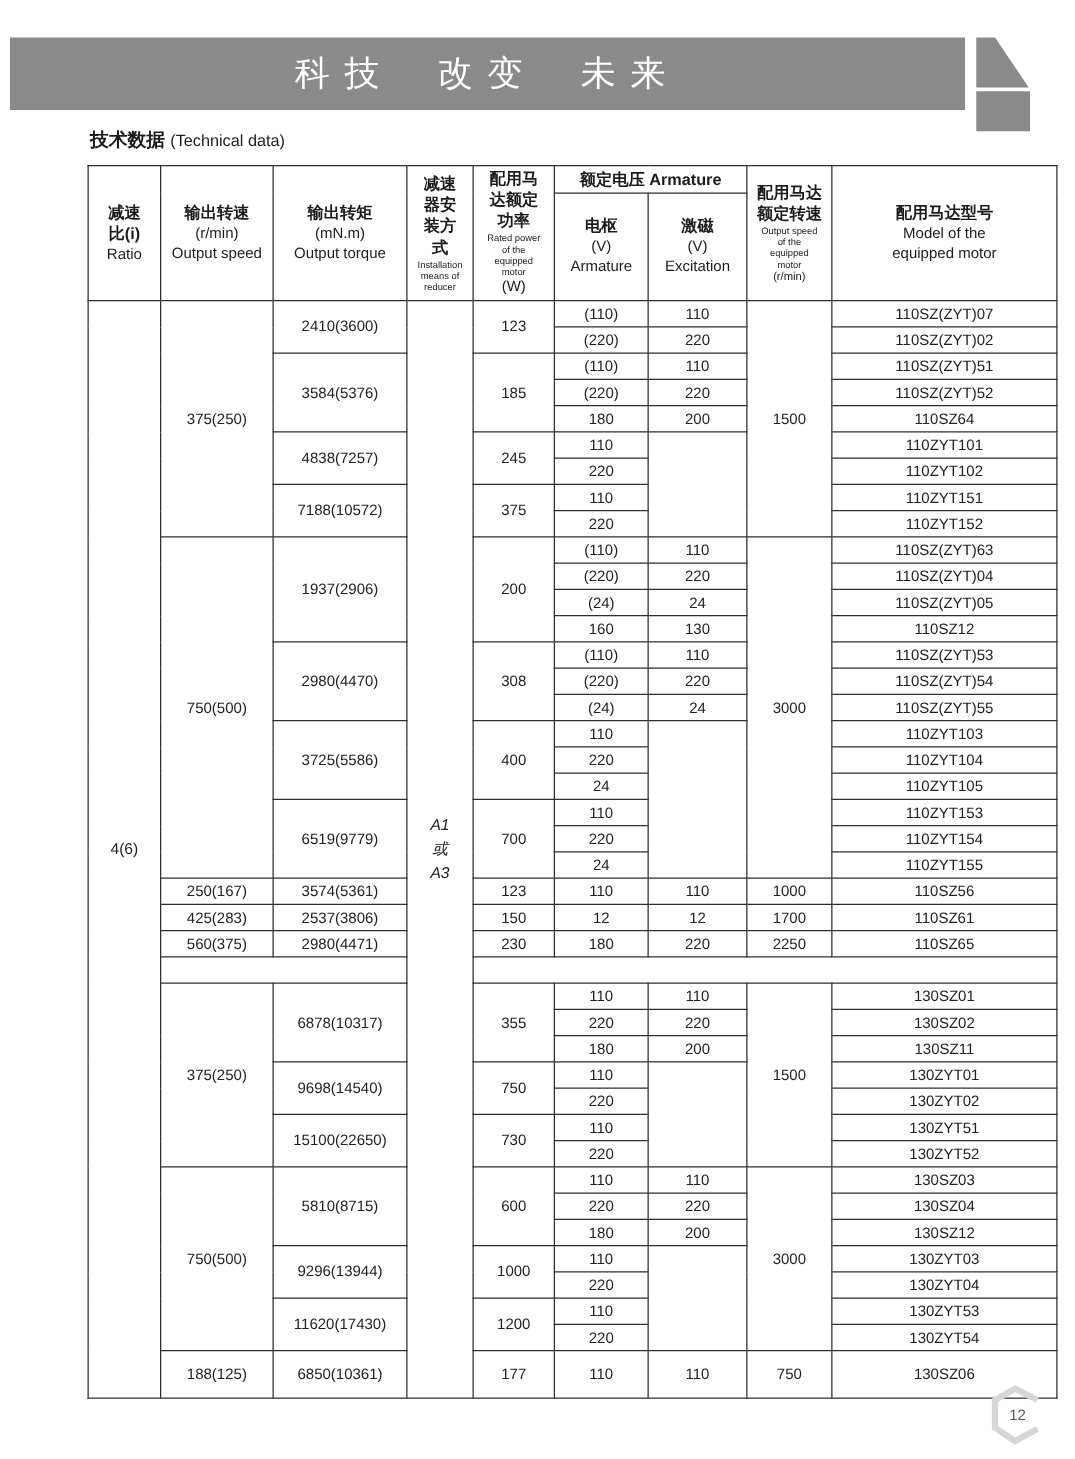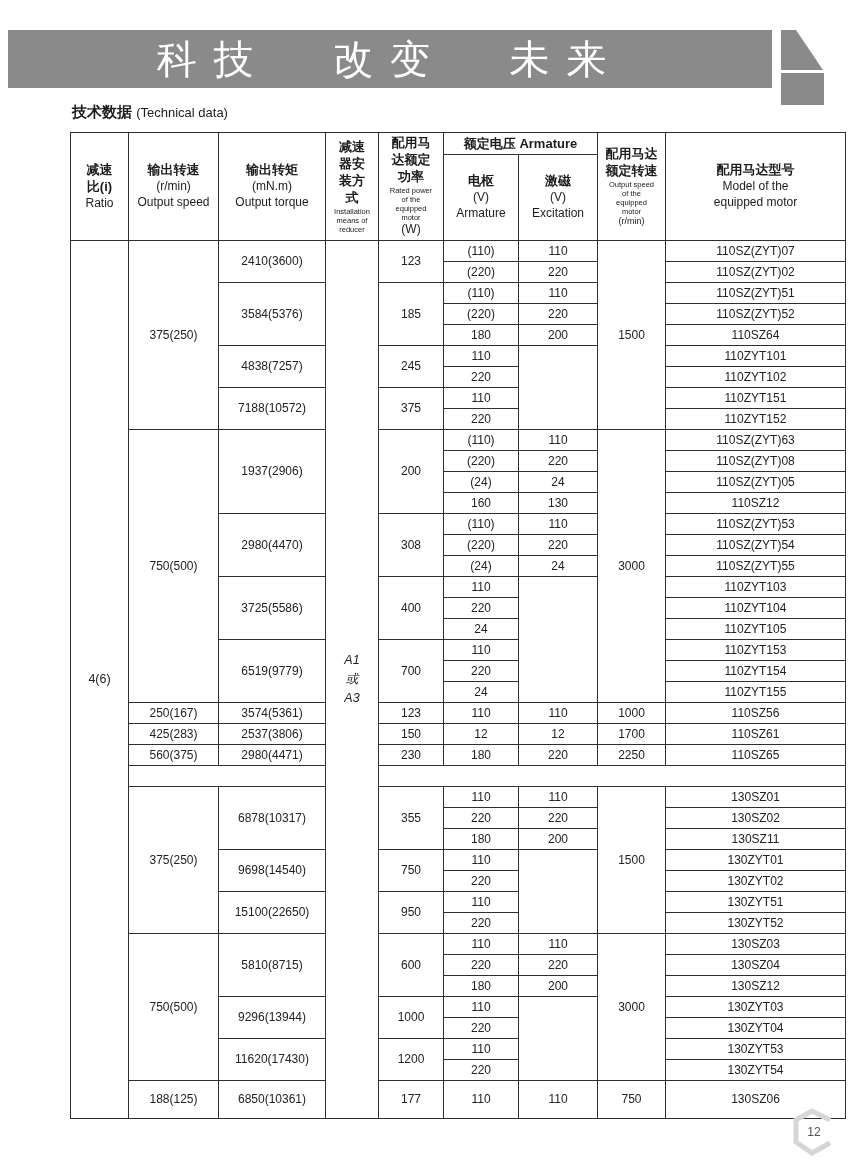--- a/index.html
+++ b/index.html
@@ -1,21 +1,21 @@
 <!DOCTYPE html>
 <html><head>
 <meta charset="utf-8">
 <style>
   html,body{margin:0;padding:0;background:#ffffff;}
   body{width:860px;height:1167px;position:relative;font-family:"Liberation Sans",sans-serif;color:#1c1c1c;}
 
   .banner{position:absolute;left:8px;top:30px;width:764px;height:58px;background:#8a8a8a;
           display:flex;align-items:center;justify-content:center;}
-  .banner-text{color:#ffffff;font-size:40px;font-weight:300;letter-spacing:0.42em;word-spacing:0.55em;
-               font-family:Liberation Mono, monospace;white-space:nowrap;}
+  .banner-text{color:#ffffff;font-size:28px;font-weight:300;letter-spacing:0.42em;word-spacing:0.55em;
+               font-family:Liberation Sans, sans-serif;white-space:nowrap;}
   .fold-graphic{position:absolute;left:775px;top:28px;}
 
   .section-title{position:absolute;left:72px;top:103px;font-size:15px;font-weight:bold;white-space:nowrap;}
   .section-title .en{font-weight:normal;font-size:13px;}
 
   table.data-table{position:absolute;left:70px;top:132px;border-collapse:collapse;table-layout:fixed;
                    font-family:"Liberation Sans",sans-serif;}
   .data-table th,.data-table td{border:1px solid #2e2e2e;text-align:center;vertical-align:middle;
                    padding:0;overflow:hidden;}
   .data-table thead tr.strip-row{height:22px;}
@@ -190,21 +190,21 @@
         <td rowspan="4" class="col-torque">1937(2906)</td>
         <td rowspan="4" class="col-power">200</td>
         <td class="col-armature">(110)</td>
         <td class="col-excitation">110</td>
         <td rowspan="13" class="col-rpm">3000</td>
         <td class="col-model">110SZ(ZYT)63</td>
       </tr>
       <tr>
         <td class="col-armature">(220)</td>
         <td class="col-excitation">220</td>
-        <td class="col-model">110SZ(ZYT)08</td>
+        <td class="col-model">110SZ(ZYT)04</td>
       </tr>
       <tr>
         <td class="col-armature">(24)</td>
         <td class="col-excitation">24</td>
         <td class="col-model">110SZ(ZYT)05</td>
       </tr>
       <tr>
         <td class="col-armature">160</td>
         <td class="col-excitation">130</td>
         <td class="col-model">110SZ12</td>
@@ -311,21 +311,21 @@
         <td class="col-armature">110</td>
         <td rowspan="4" class="col-excitation"></td>
         <td class="col-model">130ZYT01</td>
       </tr>
       <tr>
         <td class="col-armature">220</td>
         <td class="col-model">130ZYT02</td>
       </tr>
       <tr>
         <td rowspan="2" class="col-torque">15100(22650)</td>
-        <td rowspan="2" class="col-power">950</td>
+        <td rowspan="2" class="col-power">730</td>
         <td class="col-armature">110</td>
         <td class="col-model">130ZYT51</td>
       </tr>
       <tr>
         <td class="col-armature">220</td>
         <td class="col-model">130ZYT52</td>
       </tr>
       <tr>
         <td rowspan="7" class="col-speed">750(500)</td>
         <td rowspan="3" class="col-torque">5810(8715)</td>

